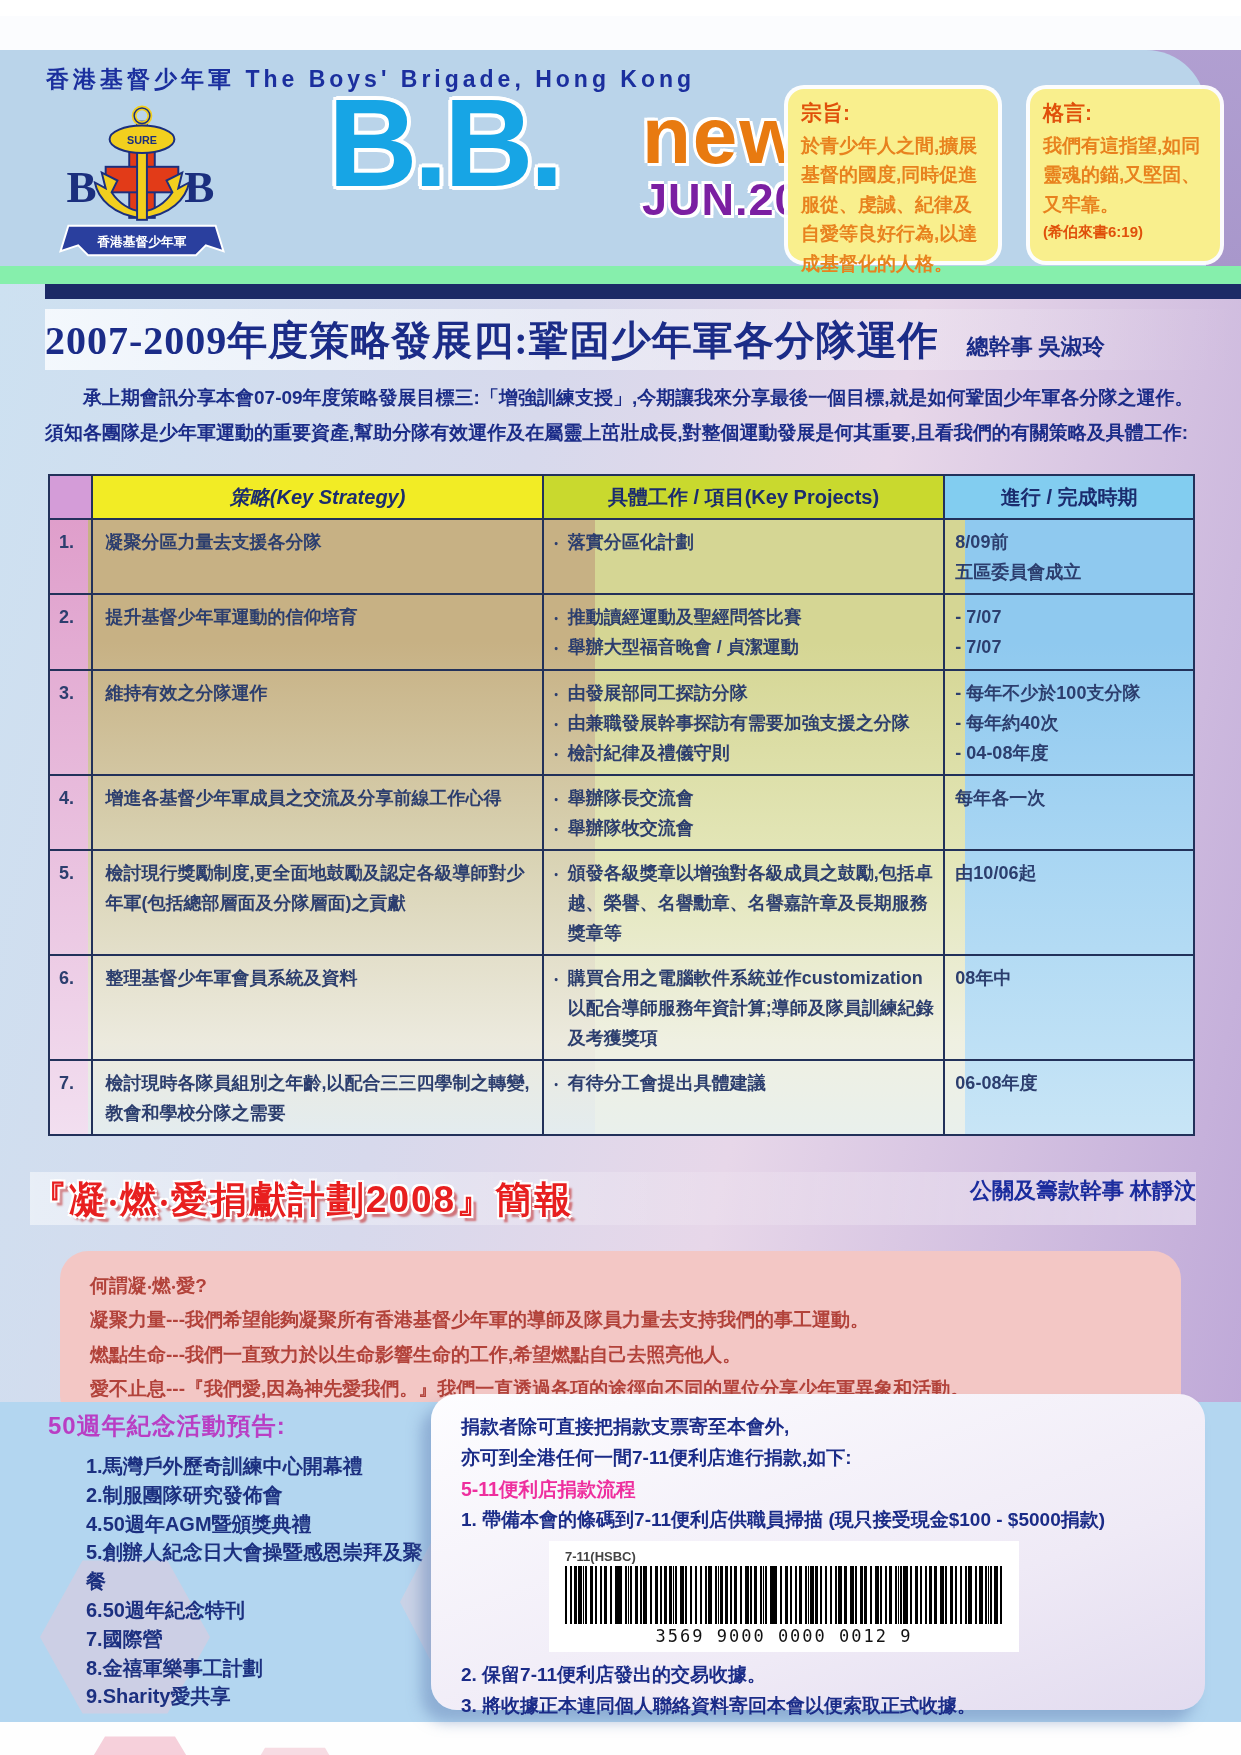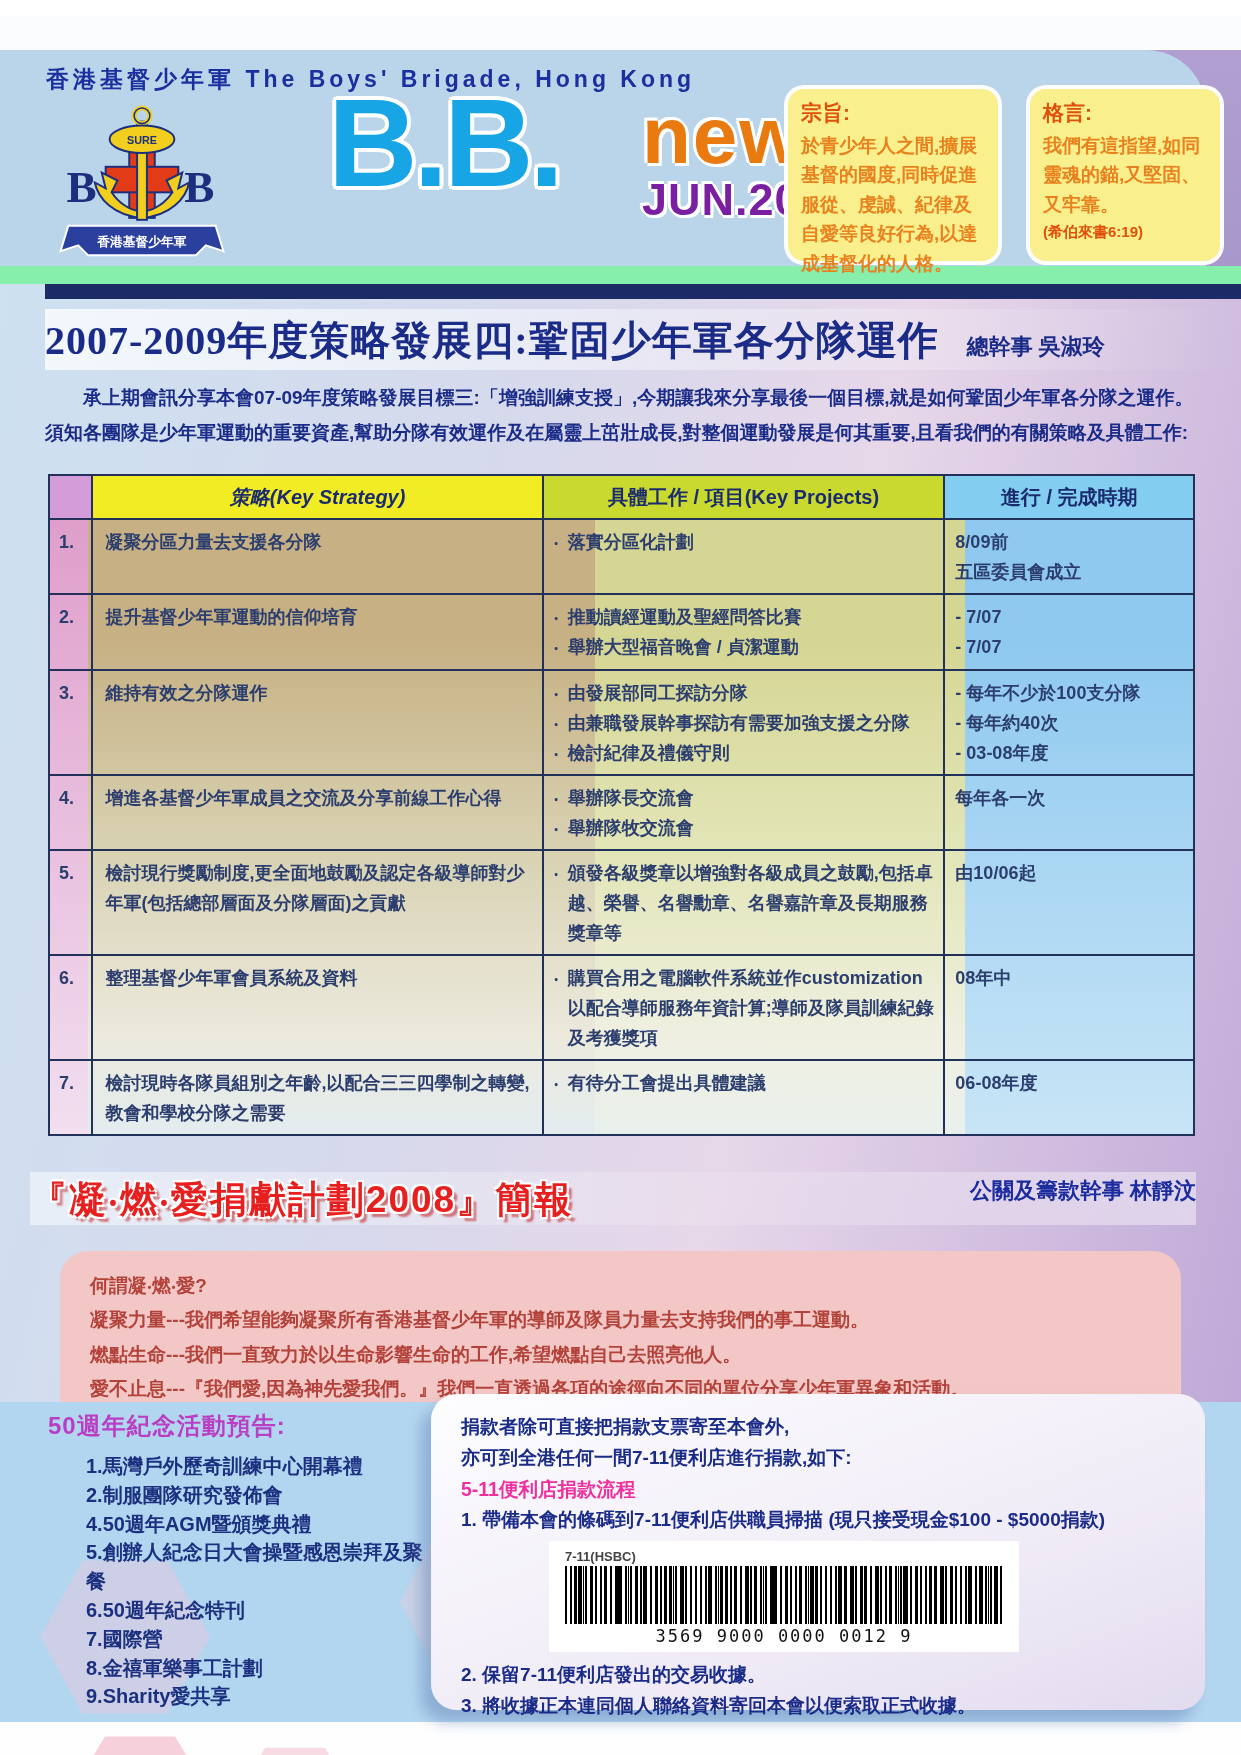--- a/index.html
+++ b/index.html
@@ -204,21 +204,21 @@
                   <span>由兼職發展幹事探訪有需要加強支援之分隊</span>
                 </div>
                 <div class="prj-item">
                   <span class="bullet">‧</span>
                   <span>檢討紀律及禮儀守則</span>
                 </div>
               </td>
               <td class="c-time">
                 <div>- 每年不少於100支分隊</div>
                 <div>- 每年約40次</div>
-                <div>- 03-08年度</div>
+                <div>- 04-08年度</div>
               </td>
             </tr>
             <tr style="height: 72px;">
               <td class="c-num">4.</td>
               <td class="c-str">增進各基督少年軍成員之交流及分享前線工作心得</td>
               <td class="c-prj">
                 <div class="prj-item">
                   <span class="bullet">‧</span>
                   <span>舉辦隊長交流會</span>
                 </div>

